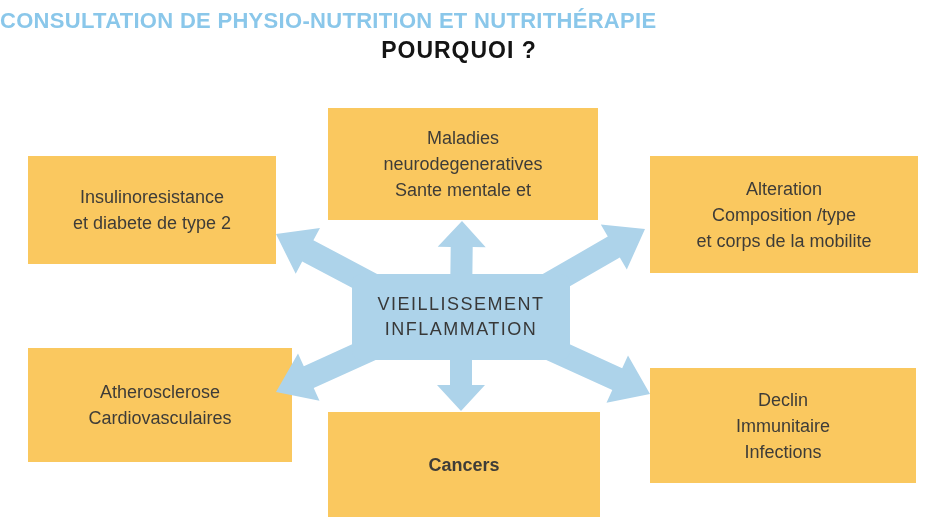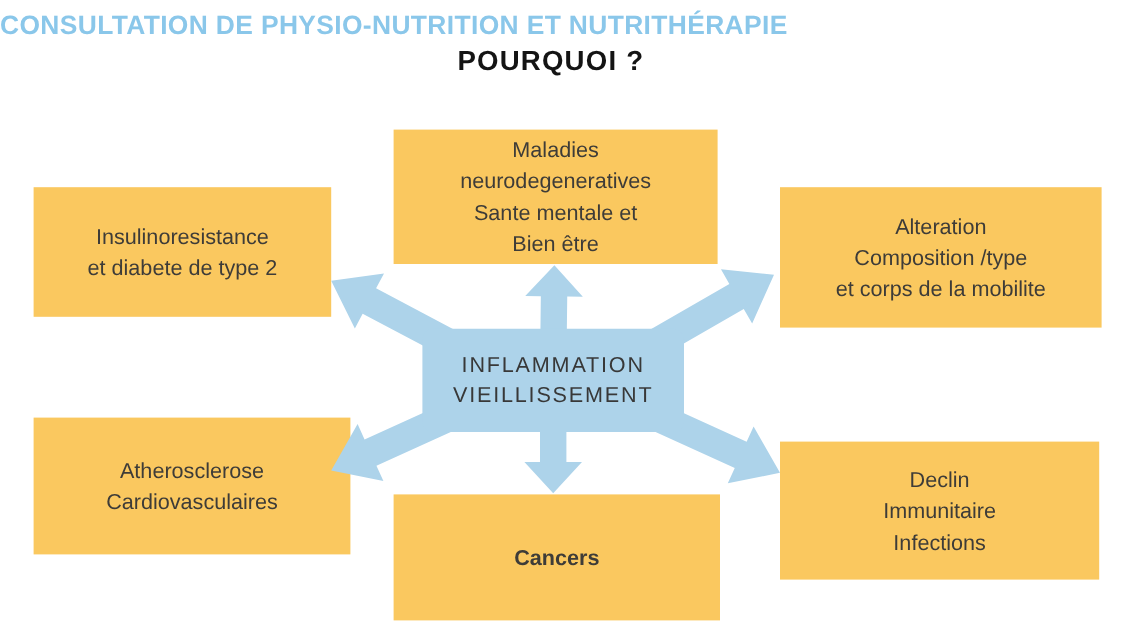--- a/index.html
+++ b/index.html
@@ -77,21 +77,20 @@
 
   <div class="node" id="node-top-left">
     <span>Insulinoresistance</span>
     <span>et diabete de type 2</span>
   </div>
 
   <div class="node" id="node-top-center">
     <span>Maladies</span>
     <span>neurodegeneratives</span>
     <span>Sante mentale et</span>
-    <span>Bien être</span>
   </div>
 
   <div class="node" id="node-top-right">
     <span>Alteration</span>
     <span>Composition /type</span>
     <span>et corps de la mobilite</span>
   </div>
 
   <div class="node" id="node-bottom-left">
     <span>Atherosclerose</span>
@@ -111,17 +110,17 @@
   <svg id="arrows" viewBox="0 0 946 526" xmlns="http://www.w3.org/2000/svg">
       <polygon points="472.0,305.1 472.7,247.1 485.7,247.3 462.0,221.0 437.7,246.7 450.7,246.9 450.0,304.9" fill="var(--arrow-blue, #ADD3EA)"></polygon>
       <polygon points="450.0,330.0 450.0,385.0 437.0,385.0 461.0,411.0 485.0,385.0 472.0,385.0 472.0,330.0" fill="var(--arrow-blue, #ADD3EA)"></polygon>
       <polygon points="400.6,286.4 313.4,240.2 320.0,227.9 276.0,234.0 295.7,273.8 302.2,261.4 389.4,307.6" fill="var(--arrow-blue, #ADD3EA)"></polygon>
       <polygon points="390.0,327.1 303.8,366.2 298.0,353.4 276.0,392.0 319.5,400.8 313.7,388.1 400.0,348.9" fill="var(--arrow-blue, #ADD3EA)"></polygon>
       <polygon points="533.0,307.4 619.8,257.4 626.8,269.5 645.0,229.0 600.8,224.4 607.8,236.6 521.0,286.6" fill="var(--arrow-blue, #ADD3EA)"></polygon>
       <polygon points="522.0,348.9 612.3,390.0 606.5,402.7 650.0,394.0 628.0,355.4 622.2,368.2 532.0,327.1" fill="var(--arrow-blue, #ADD3EA)"></polygon>
     </svg>
 
   <div class="center-box">
+    <span>VIEILLISSEMENT</span>
     <span>INFLAMMATION</span>
-    <span>VIEILLISSEMENT</span>
   </div>
 
 </div>
 
 </body></html>

